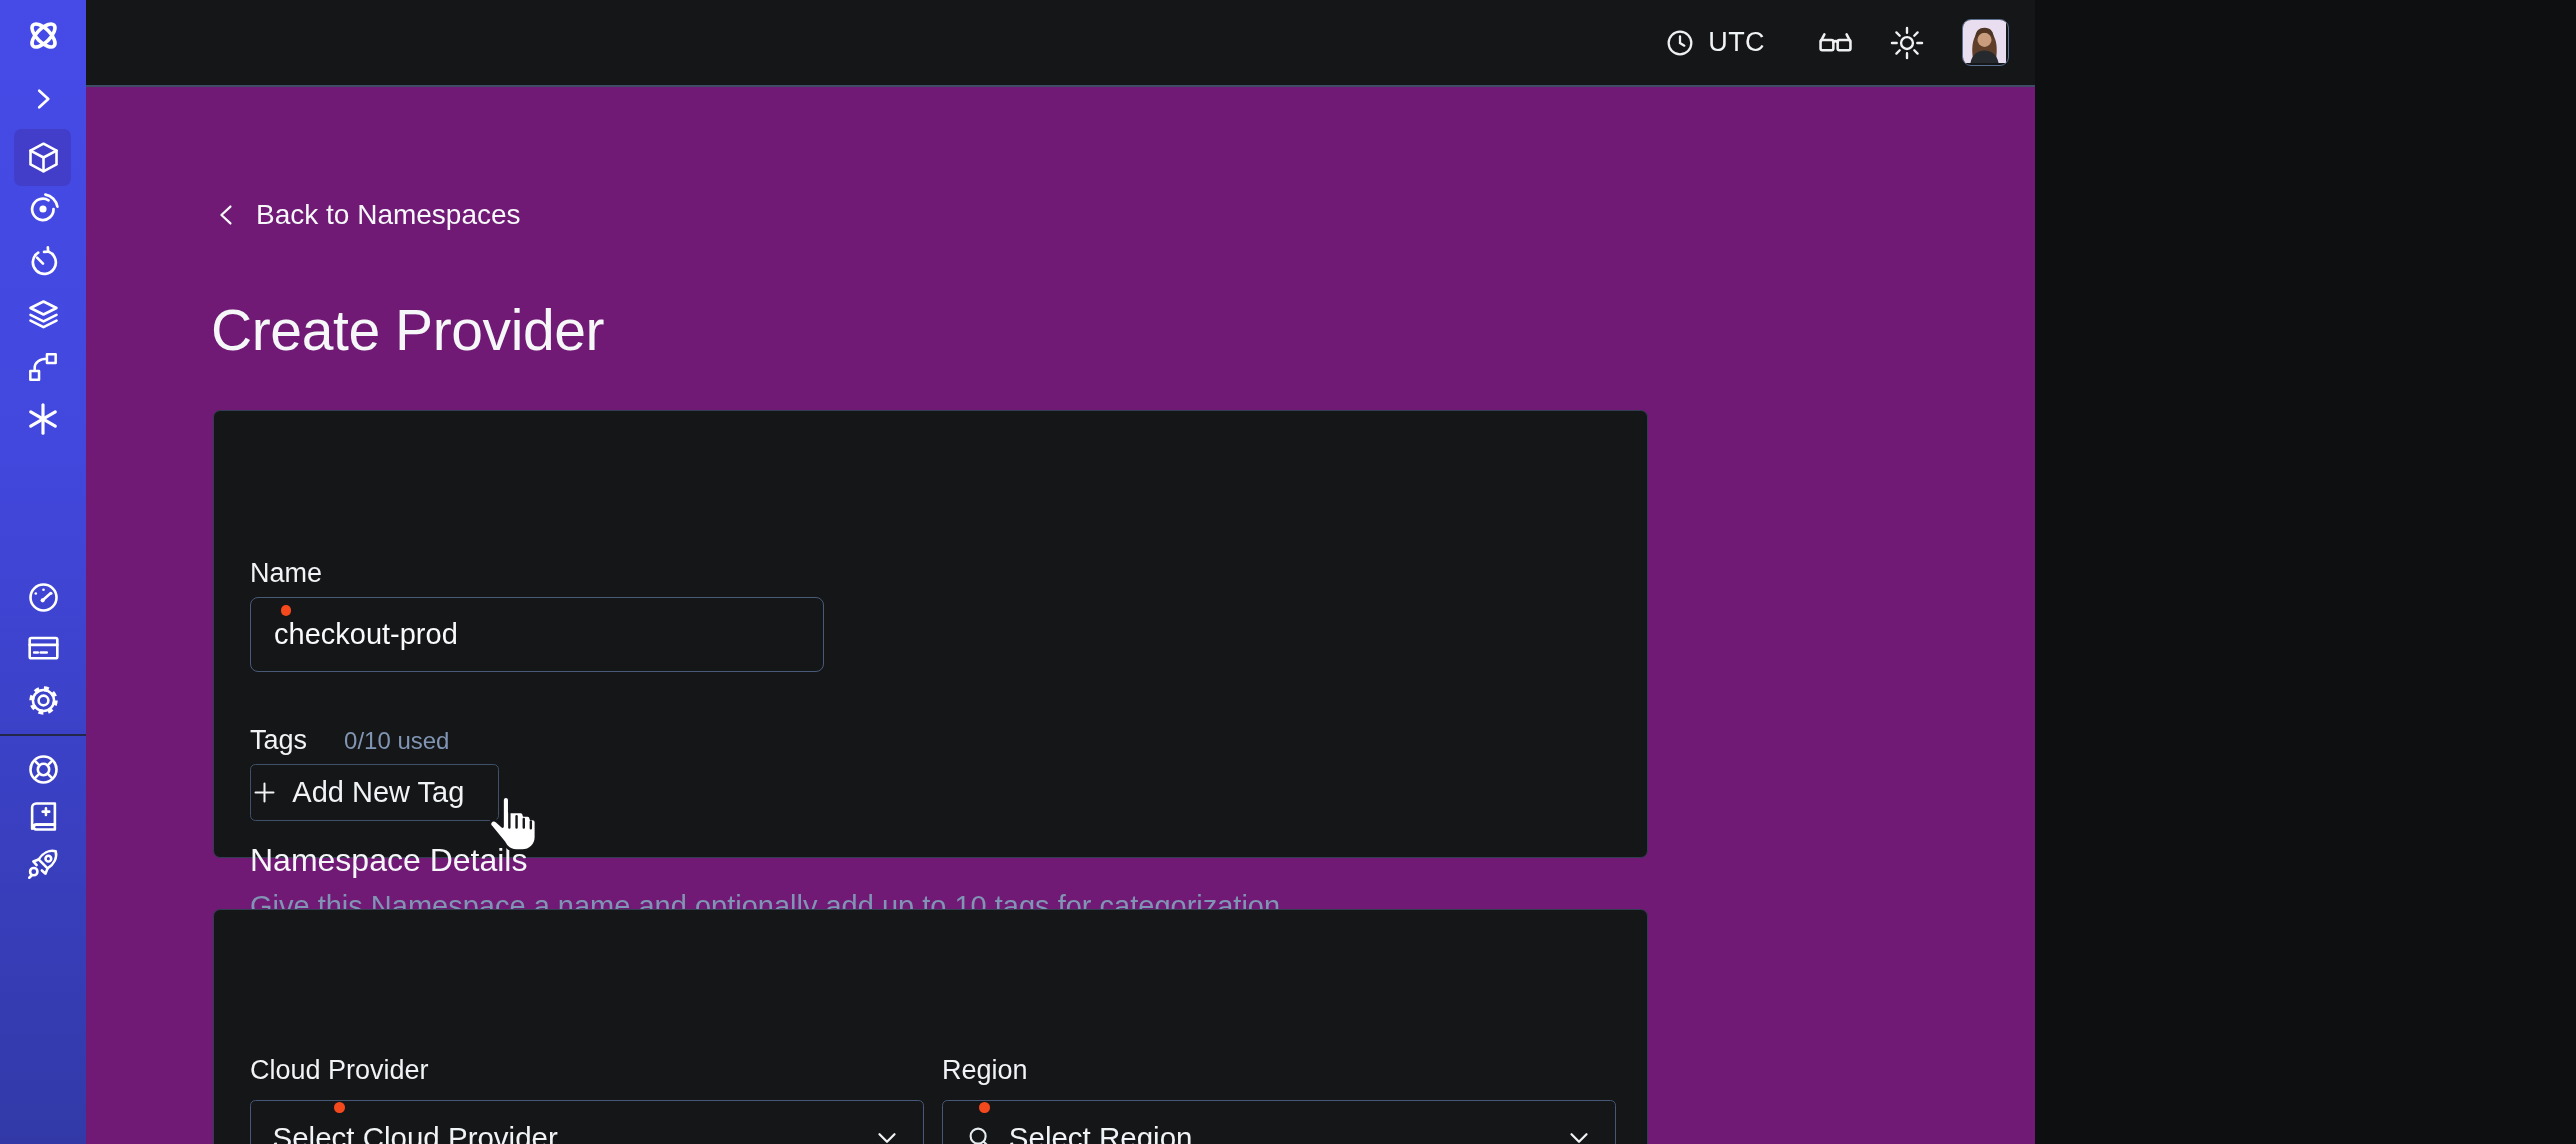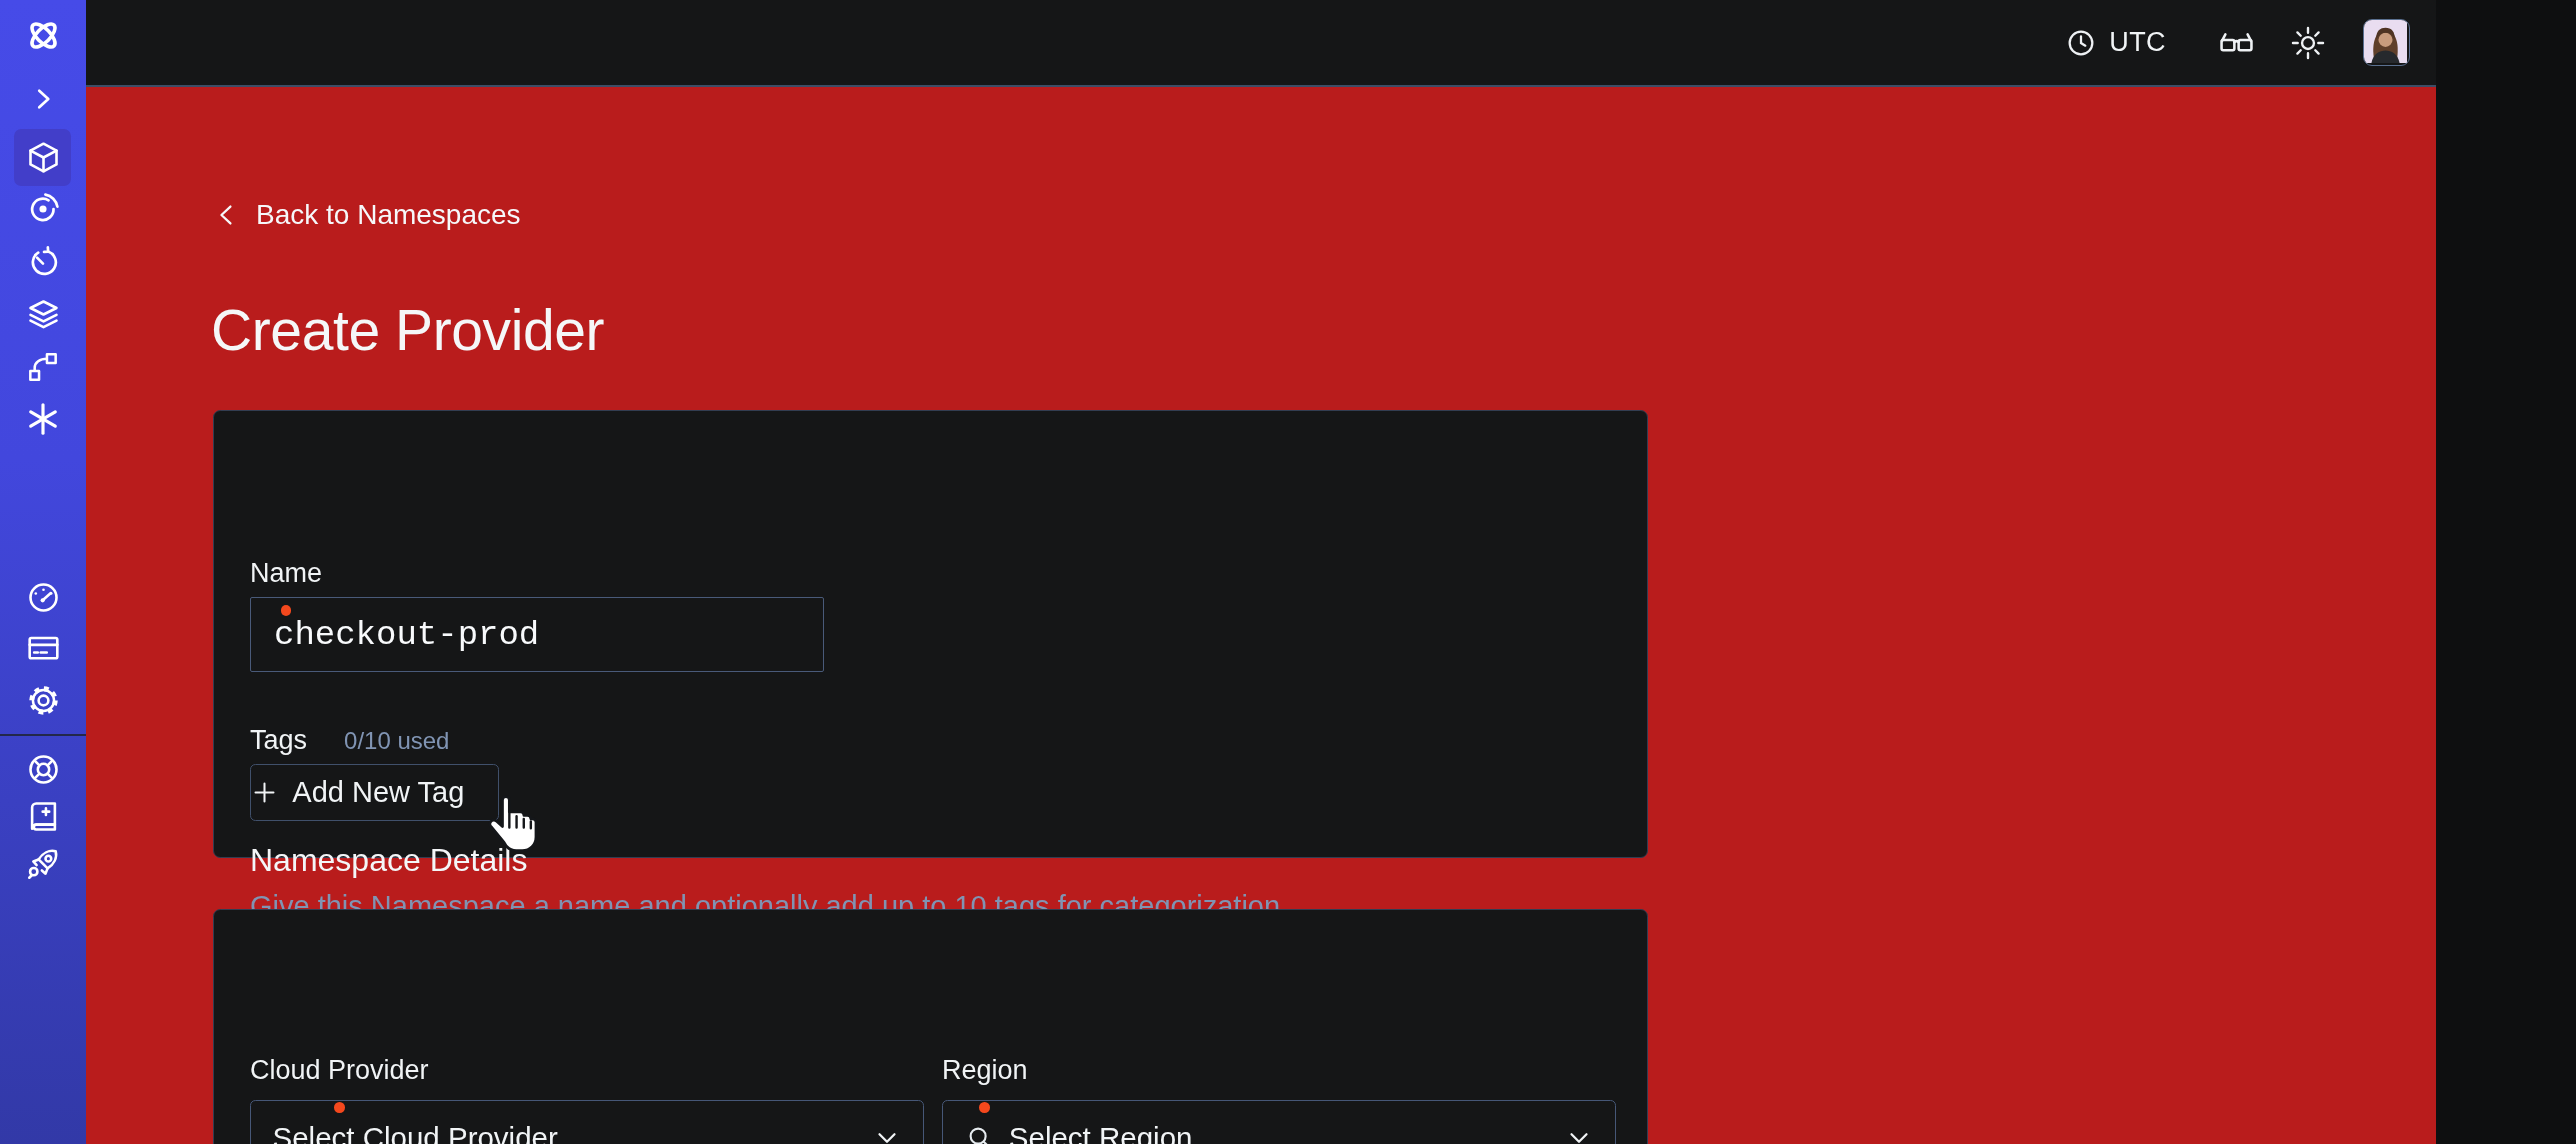--- a/index.html
+++ b/index.html
@@ -1,19 +1,19 @@
 <!DOCTYPE html>
 <html style="font-size:14.3px"><head>
 <meta charset="utf-8">
 <style>
   * { margin:0; padding:0; box-sizing:border-box; }
   html,body { background:#0e0f10; }
   #root {
-    position:relative; width:2436px; height:1145px; overflow:hidden;
-    background:#b91c1c; font-family:"Liberation Sans", sans-serif;
+    position:relative; width:2035px; height:1145px; overflow:hidden;
+    background:#701a75; font-family:"Liberation Sans", sans-serif;
     color:#f1f4f6;
   }
   
   #sidebar {
     position:absolute; left:0; top:0; width:86px; height:1145px;
     background:linear-gradient(180deg,#464be8 0%, #4247dd 40%, #3239a7 100%);
     z-index:5;
   }
   .side-item { position:absolute; left:0; width:86px; height:57px;
     display:flex; align-items:center; justify-content:center; }
@@ -54,22 +54,22 @@
   }
   #card-details { top:410px; height:448px; }
   #card-regions { top:909px; height:376px; }
   .card-title { position:absolute; left:36px; font-size:32px; font-weight:500; color:#f4f6f8;text-align:center; }
   .card-subtitle { position:absolute; left:36px; font-size:29px; color:#8094b3; }
   .field-label { position:absolute; display:flex; align-items:center; gap:12.5px;
     font-size:27px; font-weight:500; color:#f1f4f6;flex-direction:column; }
   .req-dot { width:10.7px; height:10.7px; border-radius:50%; background:#f4481d; margin-top:3.6px; }
   .text-input {
     position:absolute; left:36px; top:186px; width:574px; height:75px;
-    background:transparent; border:1.8px solid #495a79; border-radius:2px;
-    color:#f8fafc; font-size:34px; font-family:Liberation Mono, monospace;
+    background:transparent; border:1.8px solid #495a79; border-radius:8px;
+    color:#f8fafc; font-size:29px; font-family:Liberation Sans, sans-serif;
     padding:0 23px; outline:none;
   }
   .tags-row { position:absolute; left:36px; top:292px; display:flex;
     align-items:baseline; gap:37px; }
   .tags-label { font-size:27px; font-weight:500; color:#f1f4f6; }
   .tags-usage { font-size:24px; color:#8094b3;margin-top:24px; }
   .btn-outline {
     position:absolute; left:36px; top:353px; width:249px; height:57px;
     display:flex; align-items:center; gap:14.3px;
     border:1.8px solid #40506b; border-radius:5.4px; background:transparent;

